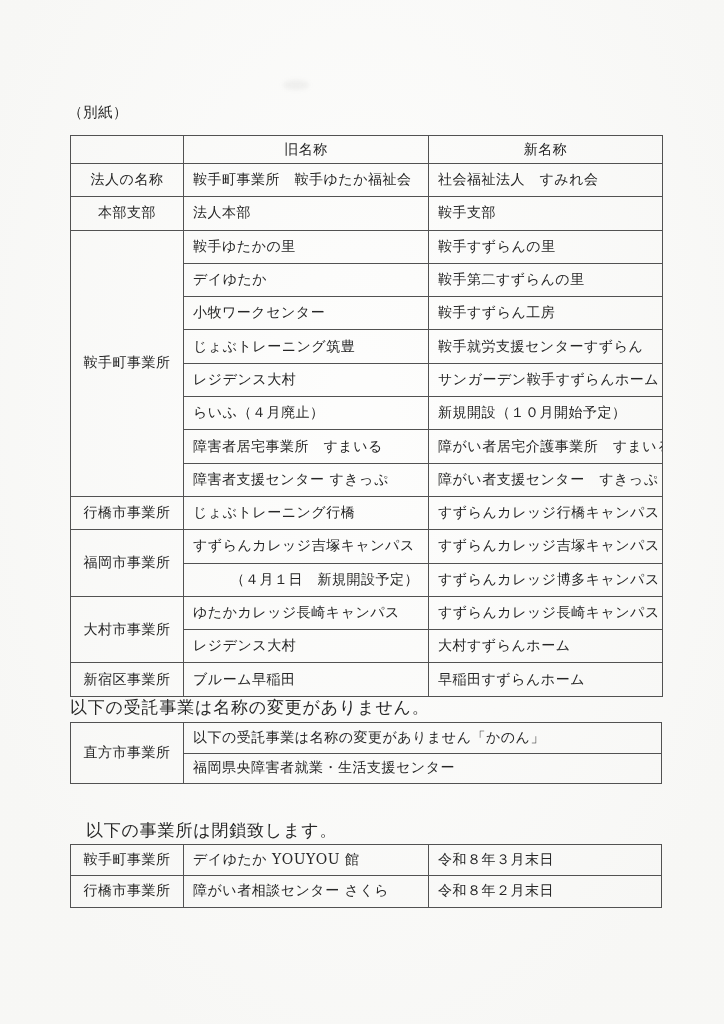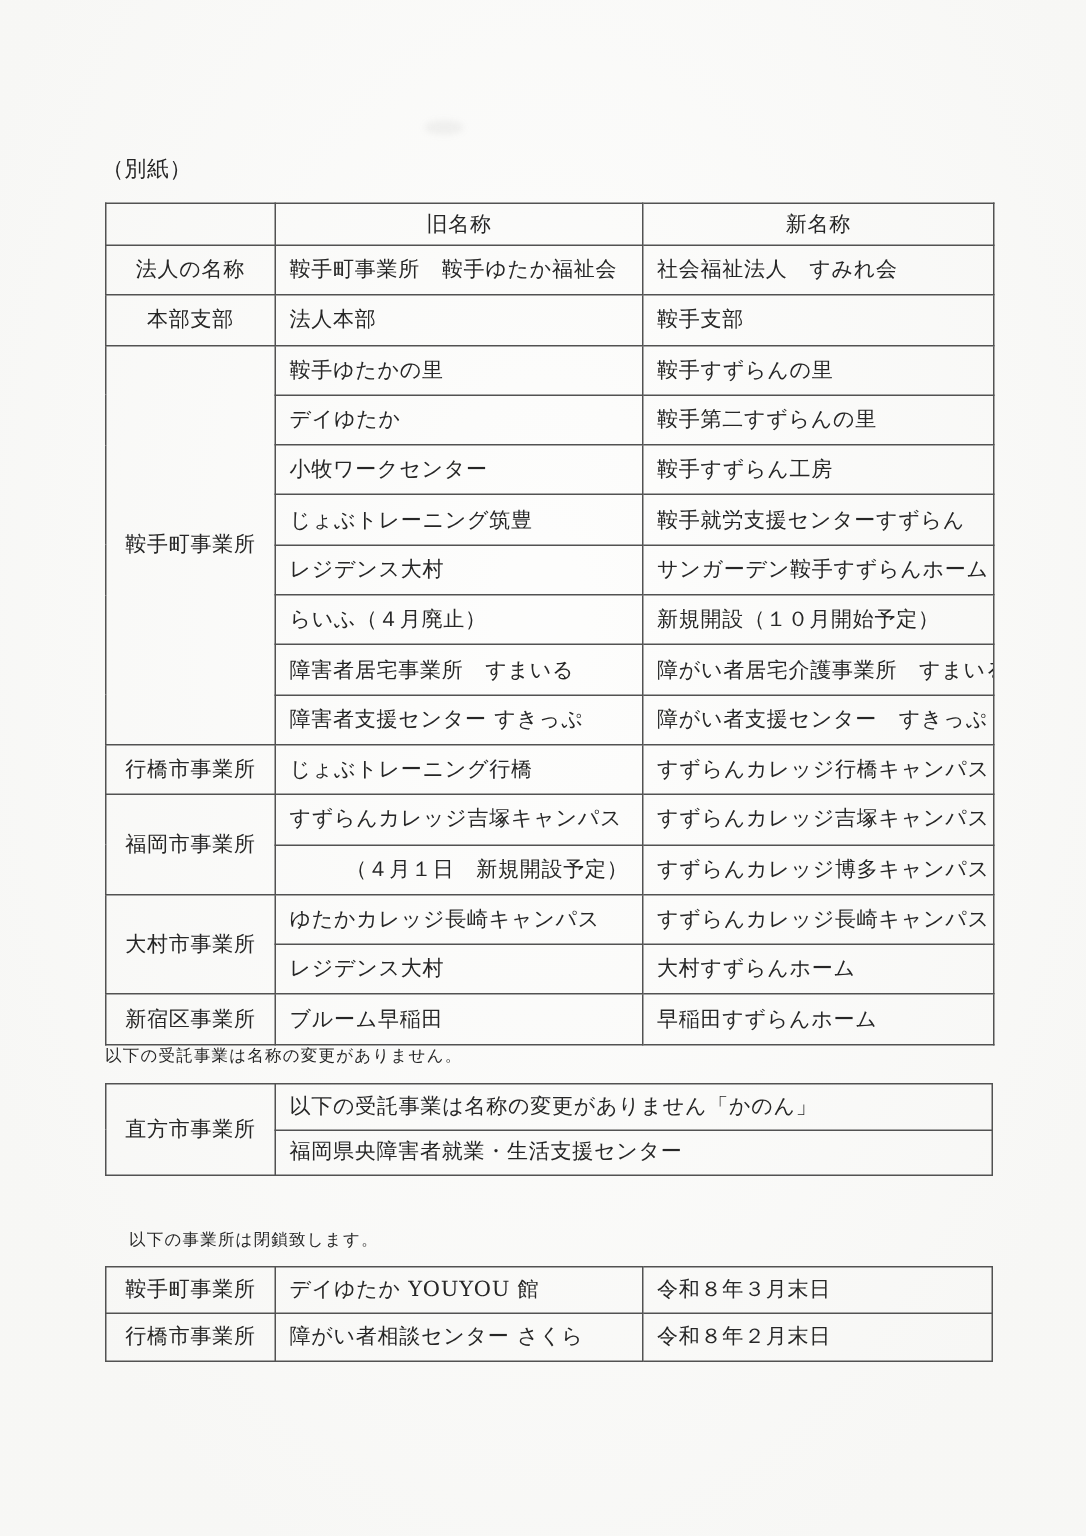--- a/index.html
+++ b/index.html
@@ -7,21 +7,21 @@
     width:724px;height:1024px;position:relative;overflow:hidden;
     background:
       radial-gradient(ellipse at 50% 40%, rgba(255,255,255,0.6) 0%, rgba(0,0,0,0.015) 80%),
       #fbfbf9;
     font-family:"DejaVu Serif","Liberation Serif",serif;
     color:#262626;
     -webkit-font-smoothing:antialiased;
   }
   .abs{position:absolute;}
   .note-label{font-size:14.5px;letter-spacing:0.5px;}
-  .section-note{font-size:11px;letter-spacing:0.8px;}
+  .section-note{font-size:17px;letter-spacing:0.8px;}
 
   table.doc{
     border-collapse:collapse;table-layout:fixed;
     font-size:14px;letter-spacing:0.5px;color:#262626;
   }
   table.doc td{
     border:1px solid #525252;
     padding:0 9px;
     vertical-align:middle;
     overflow:hidden;white-space:nowrap;

